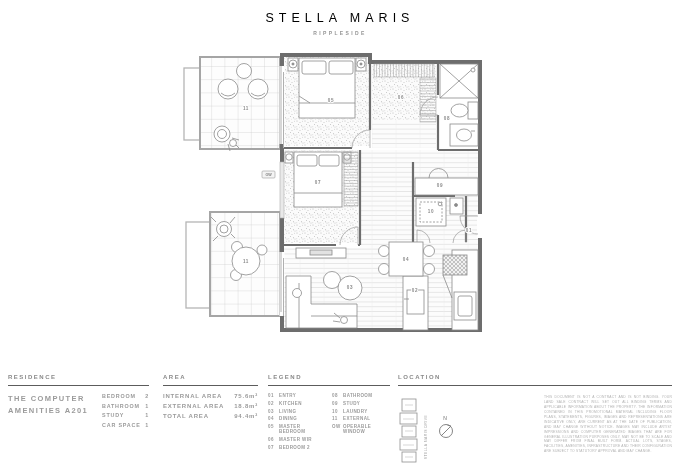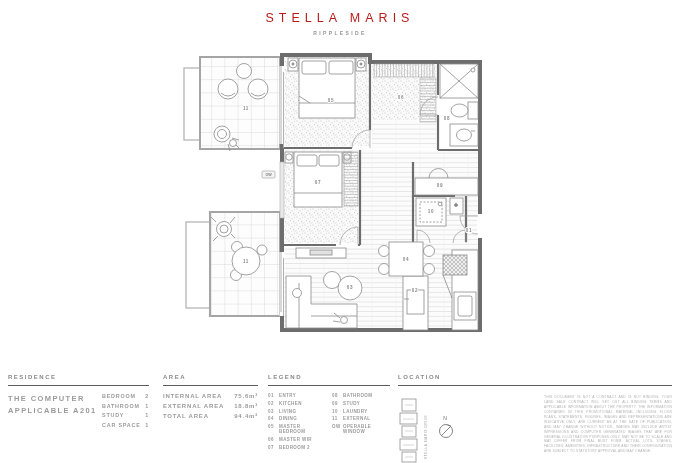--- a/index.html
+++ b/index.html
@@ -1,21 +1,21 @@
 <!DOCTYPE html>
 <html><head>
 <meta charset="utf-8">
 <style>
   html,body{margin:0;padding:0;background:#fff;}
   body{width:680px;height:463px;overflow:hidden;font-family:"Liberation Sans",sans-serif;}
   .page{position:relative;width:680px;height:463px;background:#ffffff;overflow:hidden;}
 
   
   .header{position:absolute;top:11px;left:0;width:100%;text-align:center;}
-  .title{font-size:12.5px;letter-spacing:5px;color:#b91c1c;font-weight:400;}
+  .title{font-size:12.5px;letter-spacing:5px;color:#000000;font-weight:400;}
   .subtitle{margin-top:5px;font-size:5px;letter-spacing:2.4px;color:#969696;font-weight:700;}
 
   
   svg.plan{position:absolute;left:0;top:0;}
   .room-label{font-size:4.6px;fill:#8a8a8a;letter-spacing:.6px;text-anchor:middle;
     paint-order:stroke;stroke:#ffffff;stroke-width:1.8px;stroke-linejoin:round;font-weight:700;}
   .ow-text{font-size:3.6px;fill:#7d7d7d;text-anchor:middle;font-weight:700;}
 
   
   .footer-col{position:absolute;top:374px;}
@@ -270,21 +270,21 @@
       <text class="room-label" x="246" y="263">11</text>
     </g>
   </svg>
 
   <div class="footer-col col-residence">
     <div class="f-heading">RESIDENCE</div>
     <hr class="f-rule">
     <div class="res-body">
       <div class="res-name">
         <div>THE COMPUTER</div>
-        <div>APPLICABLE A201</div>
+        <div>AMENITIES A201</div>
       </div>
       <div class="res-stats">
         <div class="stat-row">
           <span>BEDROOM</span>
           <span>2</span>
         </div>
         <div class="stat-row">
           <span>BATHROOM</span>
           <span>1</span>
         </div>

